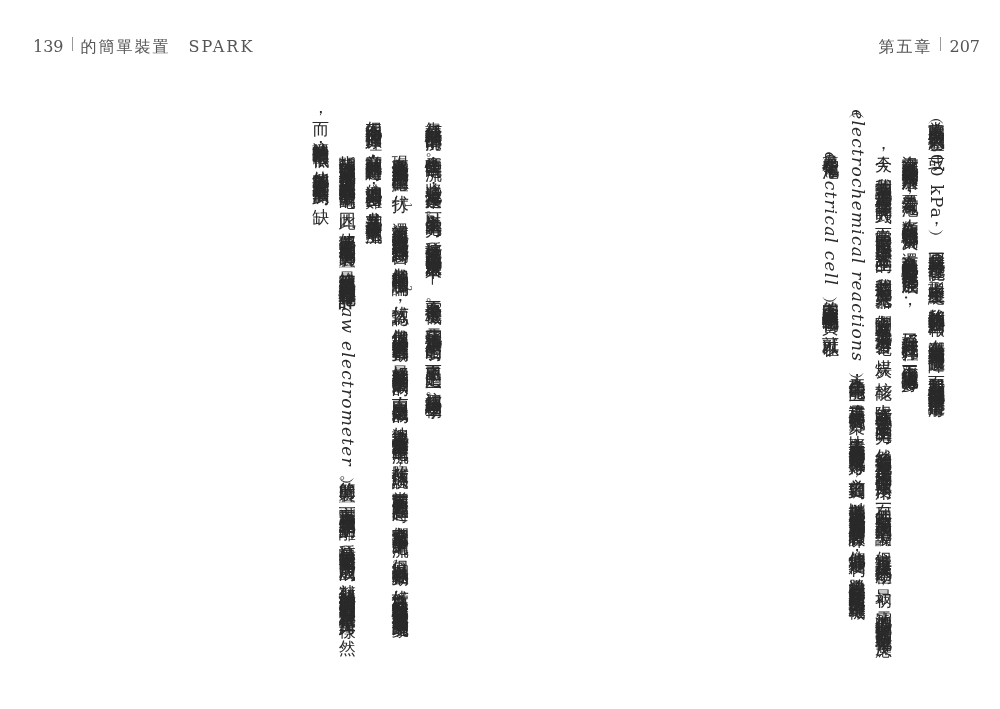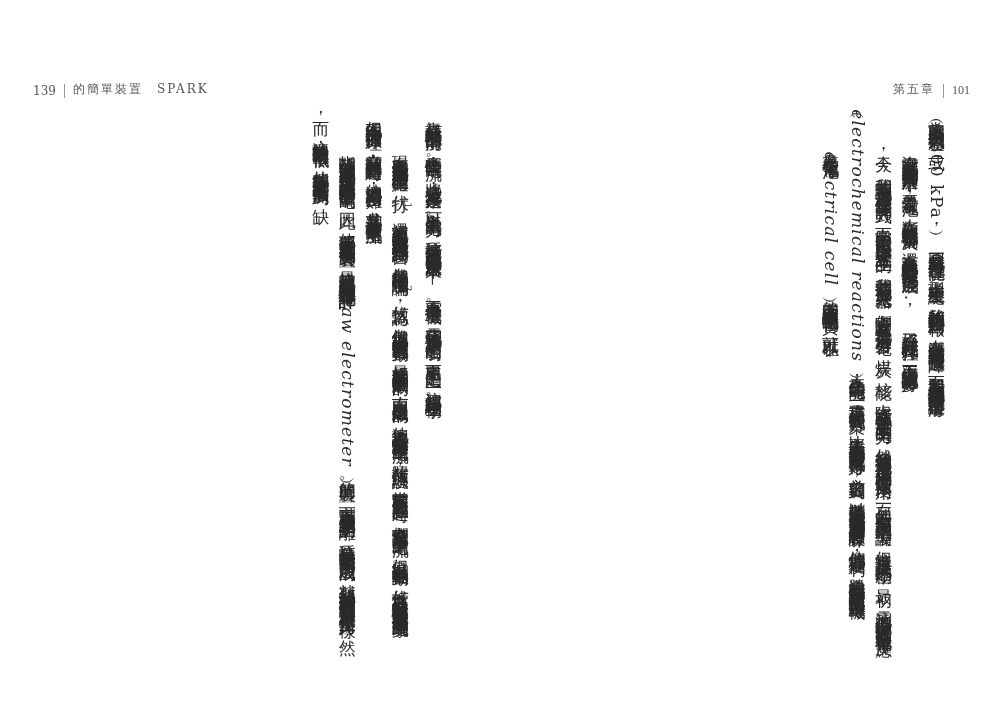--- a/index.html
+++ b/index.html
@@ -1,23 +1,23 @@
 <!DOCTYPE html>
 <html><head>
 <meta charset="utf-8">
 <style>
   html, body { margin: 0; padding: 0; }
   body {
     width: 1000px; height: 709px; background: #ffffff; position: relative; overflow: hidden;
     font-family: "DejaVu Serif", "Liberation Serif", serif; color: #2a2a2a;
   }
   .spread { position: absolute; inset: 0; }
-  .header { position: absolute; top: 37px; font-size: 12px; color: #555; display: flex; align-items: flex-end; margin-top: 44px; }
+  .header { position: absolute; top: 37px; font-size: 16px; color: #555; display: flex; align-items: flex-start; }
   .header-left { left: 33px; }
-  .header-right { right: 30px; font-family: Liberation Serif, serif; }
+  .header-right { right: 20px; }
   .hdr-sep { display: inline-block; width: 1px; height: 14px; background: #999; margin: 0 8px; }
   .hdr-title { letter-spacing: 2px; }
   .page { position: absolute; top: 108px; height: 520px; }
   .page-right { left: 572px; width: 378px; }
   .page-left { left: 52px; width: 395px; }
   .vtext {
     writing-mode: vertical-rl; height: 100%; width: 100%;
     font-size: 17px; line-height: 26.5px; letter-spacing: 1.2px;
     text-align: justify;
   }
@@ -34,21 +34,21 @@
 
   <div class="header header-left">
     <span>139</span>
     <span class="hdr-sep"></span>
     <span class="hdr-title">的簡單裝置　SPARK</span>
   </div>
 
   <div class="header header-right">
     <span class="hdr-title">第五章</span>
     <span class="hdr-sep"></span>
-    <span>101</span>
+    <span>207</span>
   </div>
 
   <div class="page page-right">
     <div class="vtext">
       <p><span>常高的壓力（約三個大氣壓，或300 kPa），因此就算是一粒沙也可能在O形環中產生裂縫。我的錙銖必較得到了回報。在夜潛時我從未遇到手電筒故障過，而我那些不那麼龜毛謹慎的潛伴就不能誇下這種海口了。</span></p>
       <p class="indent2"><span>沒有電池就不可能在夜間進行水肺潛水。要是沒有電池，人類所有的感官體驗都會消失。還有許多其他的體驗要是沒有電池也不可能達成……，好了我保證我就在此打住，不再繼續談論電池有多好。</span></p>
       <p class="indent2"><span>今天，我們認為電池主要是一種儲存電能的方式，而當中的電能是預先以另一種方式產生的。我們將電池插入充電器，它們會吸收在其他地方透過水力發電、煤炭、核能、太陽能或其他發電方式產生的電力。然後我們將電池當作是攜帶式的存儲電源來使用，在另一個時空中使用我們的電子設備。但這其實是很現代的產物。最初，電池的價值在於它們能夠透過電化學反應（</span><span class="latin">electrochemical reactions</span><span>）產生自己的電能，這是一種更方便的替代方案，比主要靠人力來發動的笨重靜電發電機來得好。之前曾提到，以攜帶型的電池來供電的普爾弗馬赫腰帶更受到患者青睞，他們偏好這種便利，勝過非得去到醫師診間才能使用的大型手搖靜電機。</span></p>
       <p class="indent2"><span>只要在電化電池（</span><span class="latin">electrical cell</span><span>）的容器中正確組合確切的化學物質，就可以在不</span></p>
     </div>
   </div>

